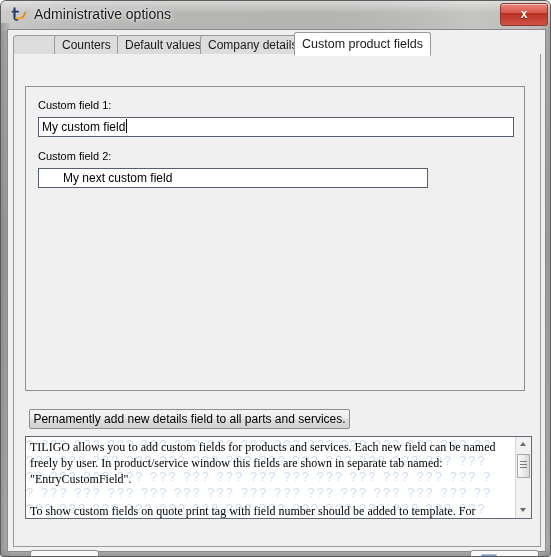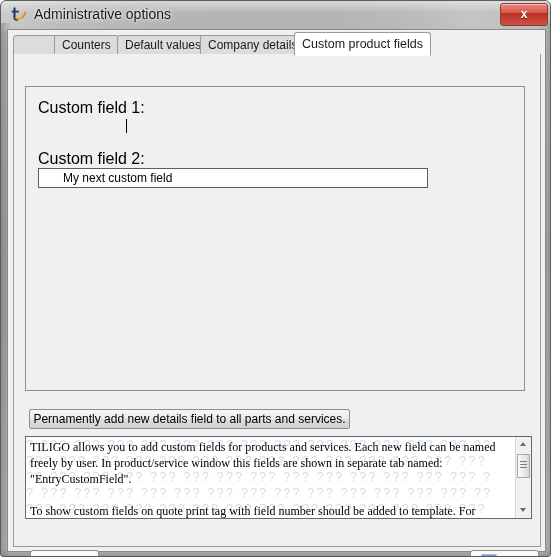--- a/index.html
+++ b/index.html
@@ -164,21 +164,21 @@
   .fields-panel {
     position: absolute;
     left: 11px; top: 32px;
     width: 500px; height: 305px;
     box-sizing: border-box;
     border: 1px solid #919191;
     background: #f0f0f0;
   }
   .field-label {
     position: absolute;
-    font-size: 16px;
+    font-size: 11px;
     color: #000000;
     white-space: nowrap;
   }
   .textinput {
     position: absolute;
     box-sizing: border-box;
     background: #ffffff;
     border: 1px solid #555f6b;
     font-family: "Liberation Sans", sans-serif;
     font-size: 12px;
@@ -366,20 +366,21 @@
       <div class="tab" style="left:41px;">Counters</div>
       <div class="tab" style="left:104px;">Default values</div>
       <div class="tab" style="left:187px;">Company details</div>
       <div class="tab active" style="left:281px;">Custom product fields</div>
     </div>
 
     <div class="tabpage">
 
       <div class="fields-panel">
         <div class="field-label" style="left:12px; top:12px;">Custom field 1:</div>
+        <div class="textinput" style="left:12px; top:30px; width:476px;">My custom field</div>
         <div class="caret" style="left:100px; top:32px;"></div>
 
         <div class="field-label" style="left:12px; top:63px;text-align:right;">Custom field 2:</div>
         <div class="textinput" style="left:12px; top:81px; width:390px;padding-left:24px;">My next custom field</div>
       </div>
 
       <div class="perm-btn">Pernamently add new details field to all parts and services.</div>
 
       <div class="infobox">
         <div class="watermark">? ??? ??? ??? ??? ??? ??? ??? ??? ??? ??? ??? ??? ??? ??

